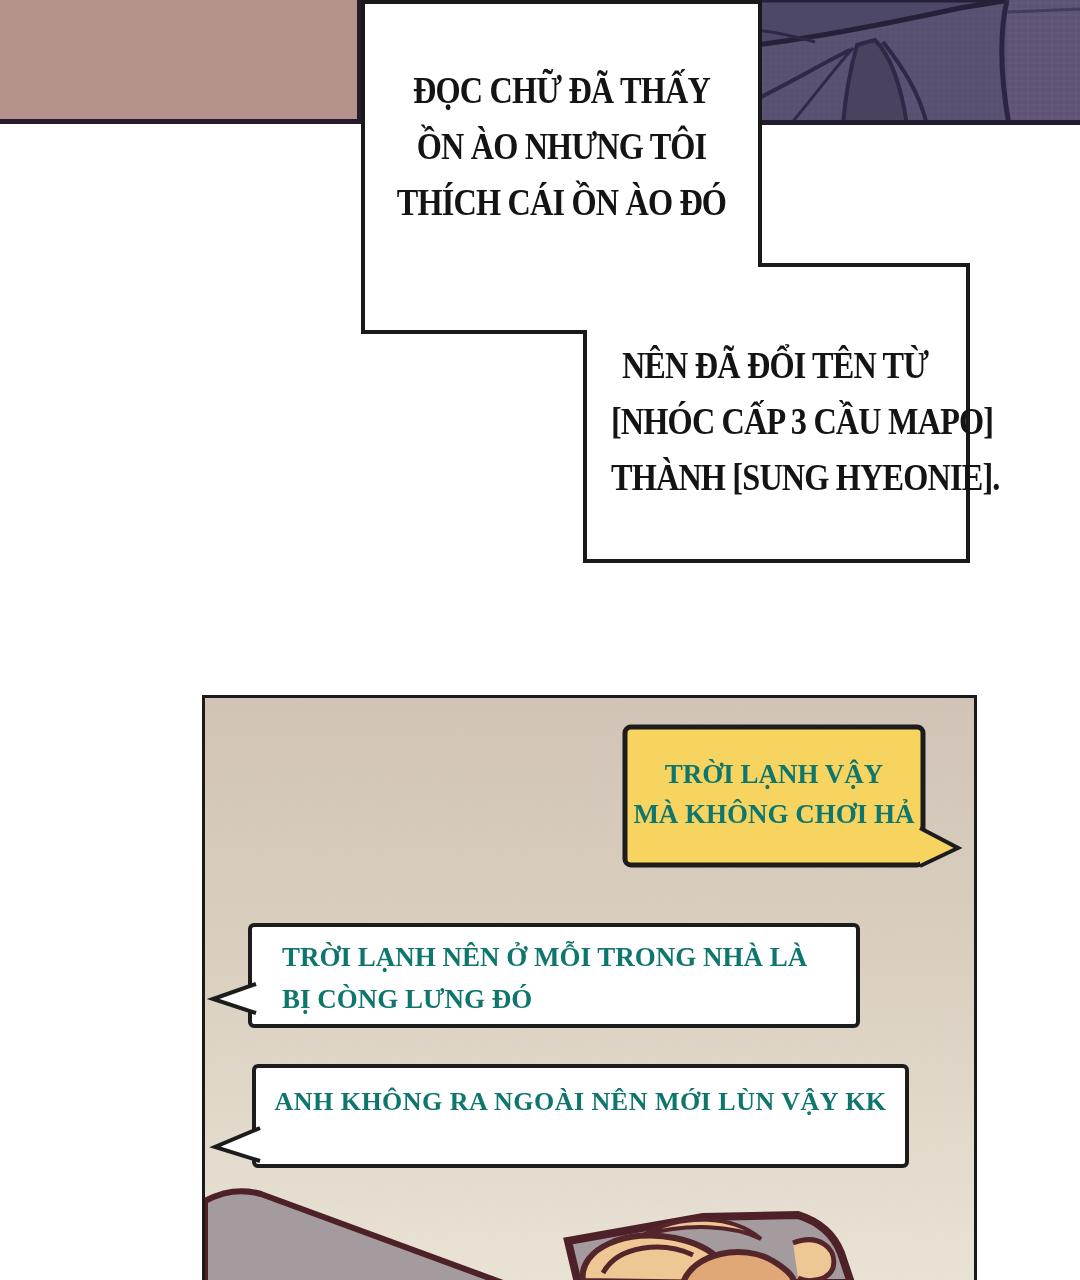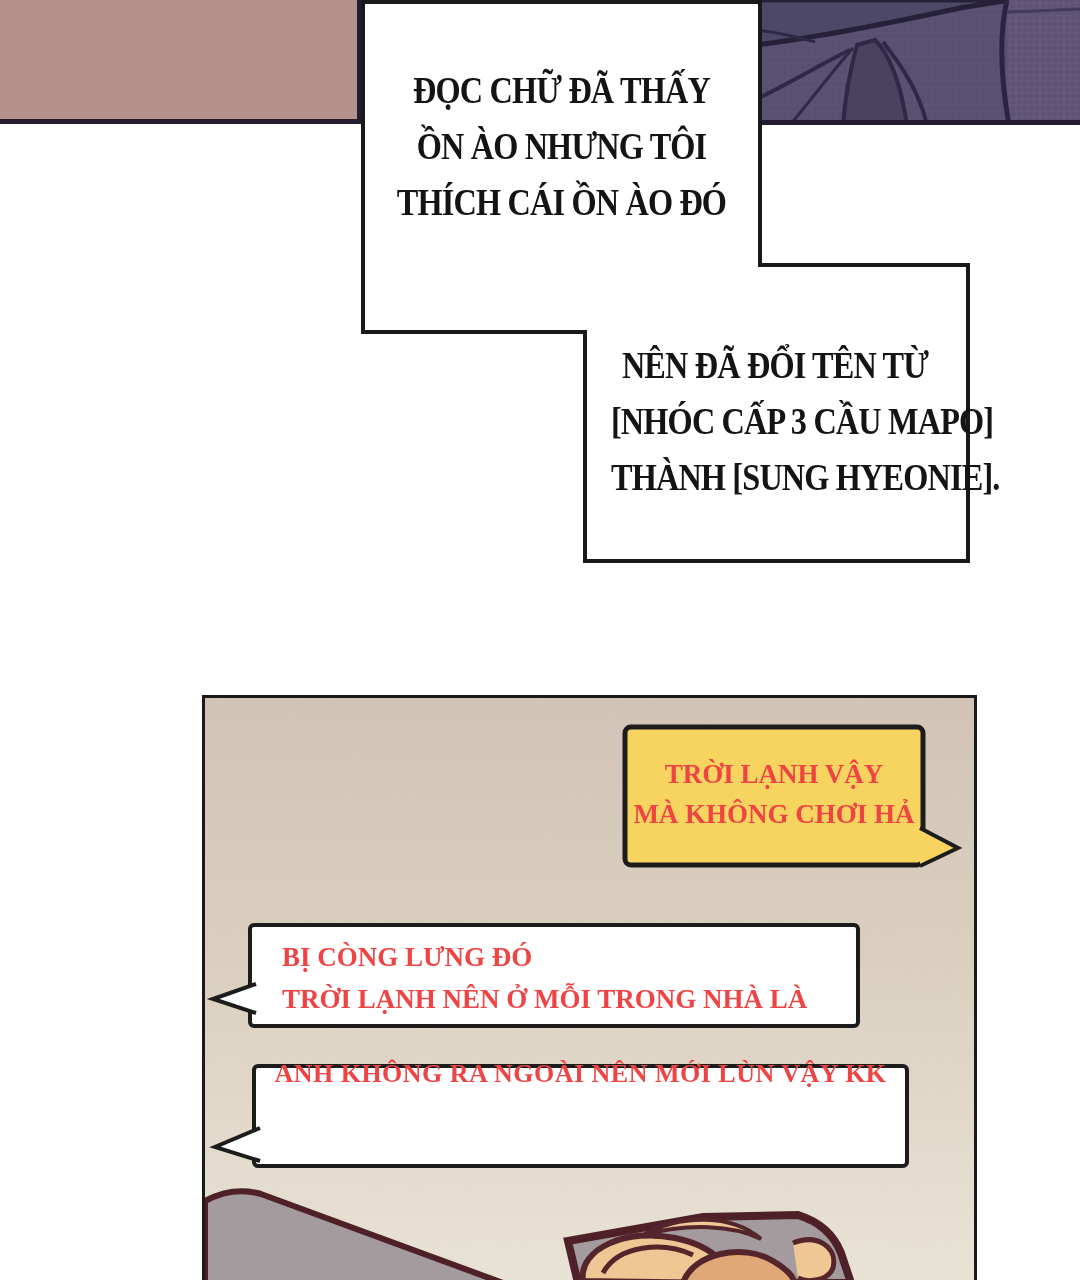--- a/index.html
+++ b/index.html
@@ -23,21 +23,21 @@
   }
   
   .panel-beige{
     left:202px;top:695px;width:775px;height:590px;box-sizing:border-box;
     border:3px solid #1a1a1a;
     background:linear-gradient(180deg,#d2c5b8 0%,#dcd1c1 45%,#ebe5d8 100%);
     overflow:hidden;
   }
   .panel-beige > svg{position:absolute;left:0;top:0;}
   
-  .bub-text{position:absolute;color:#ef4444;}
+  .bub-text{position:absolute;color:#0f766e;}
   .bub-line{font-weight:bold;white-space:nowrap;}
   .bub1 .bub-line{font-size:27px;line-height:40px;text-align:center;}
   .bub2 .bub-line{font-size:27px;line-height:42px;text-align:left;}
   .bub3 .bub-line{font-size:26px;line-height:44px;text-align:center;letter-spacing:0.5px;}
   .center{text-align:center;}
   svg{display:block;}
 </style>
 </head>
 <body>
 
@@ -122,21 +122,21 @@
     <rect x="254" y="1066" width="653" height="100" rx="4" fill="#ffffff" stroke="#1c1c1c" stroke-width="4"></rect>
     <path d="M260,1128 L215,1147 L260,1161" fill="#ffffff" stroke="#1c1c1c" stroke-width="4"></path>
   </svg>
 
   <div class="bub-text bub1 center" style="left:625px;top:754px;width:298px;">
     <div class="bub-line">TRỜI LẠNH VẬY</div>
     <div class="bub-line">MÀ KHÔNG CHƠI HẢ</div>
   </div>
 
   <div class="bub-text bub2" style="left:282px;top:936px;width:560px;">
+    <div class="bub-line">TRỜI LẠNH NÊN Ở MỖI TRONG NHÀ LÀ</div>
     <div class="bub-line">BỊ CÒNG LƯNG ĐÓ</div>
-    <div class="bub-line">TRỜI LẠNH NÊN Ở MỖI TRONG NHÀ LÀ</div>
   </div>
 
-  <div class="bub-text bub3 center" style="left:254px;top:1052px;width:653px;">
+  <div class="bub-text bub3 center" style="left:254px;top:1080px;width:653px;">
     <div class="bub-line">ANH KHÔNG RA NGOÀI NÊN MỚI LÙN VẬY KK</div>
   </div>
 
 </div>
 
 </body></html>

